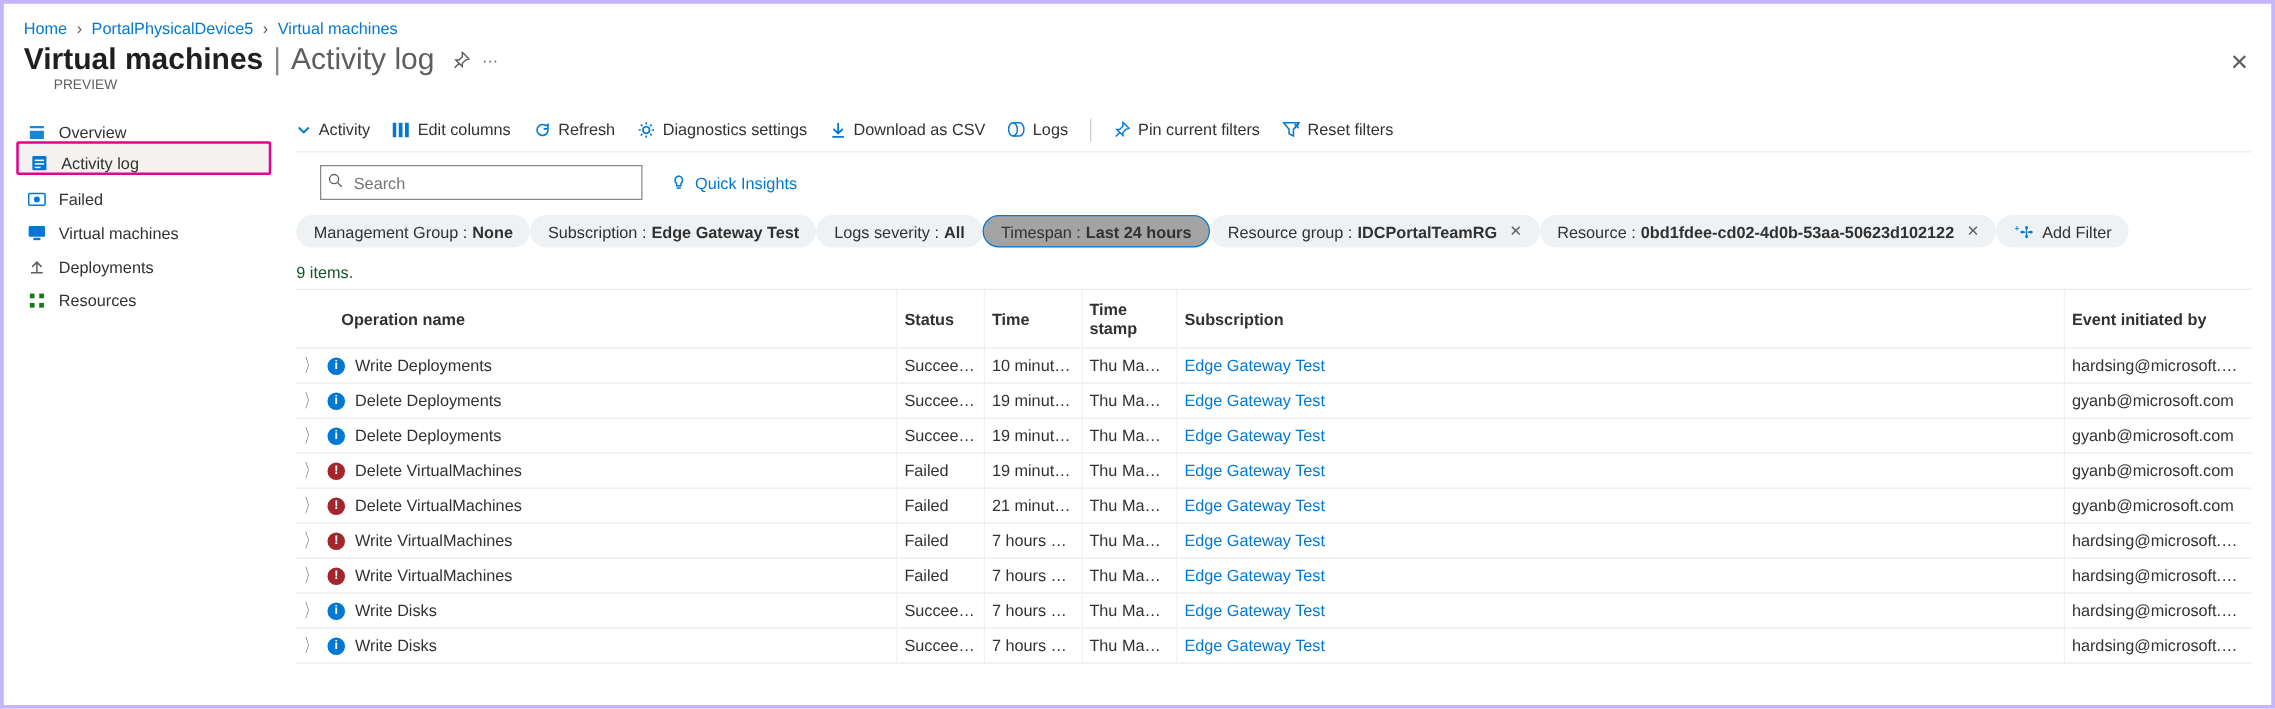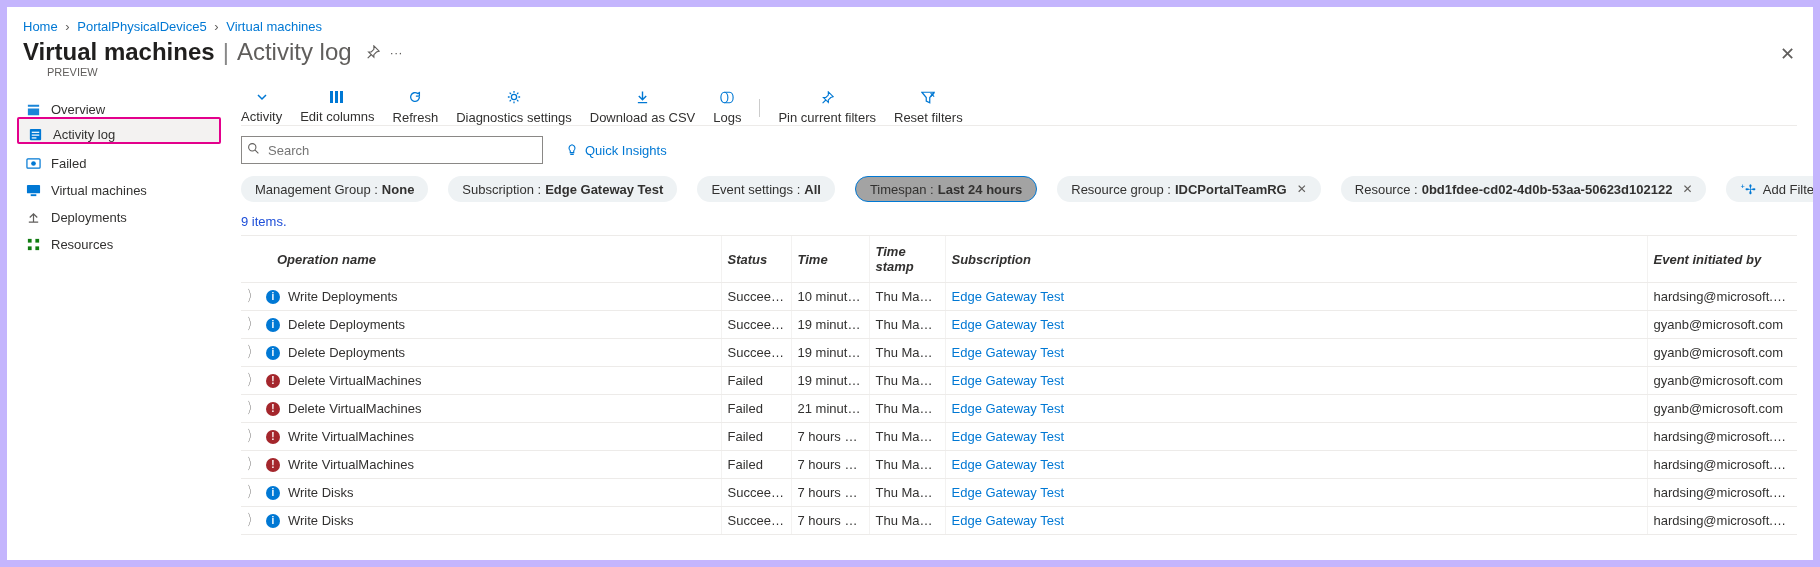--- a/index.html
+++ b/index.html
@@ -1,17 +1,17 @@
 <!DOCTYPE html>
 <html><head>
 <meta charset="utf-8">
 <style>
   * { box-sizing: border-box; }
   html, body { margin:0; padding:0; font-family: "Segoe UI", Arial, sans-serif; font-size:13px; color:#323130; background:#fff; }
-  .frame { width:1820px; height:567px; border:7px solid #c4b5fd; position:relative; overflow:hidden;}
+  .frame { width:1820px; height:567px; border:3px solid #c4b5fd; position:relative; overflow:hidden;}
   a { color:#0078d4; text-decoration:none; }
 
   
   .crumbs { padding:12px 18px 4px 16px; font-size:13px; }
   .crumbs .sep { color:#605e5c; padding:0 4px; }
   .crumbs span { color:#0078d4; }
 
   
   .title-row { display:flex; align-items:center; padding:0 16px; }
   .title-main { font-size:24px; font-weight:600; color:#201f1e; }
@@ -31,41 +31,41 @@
   .collapse { color:#605e5c; cursor:pointer; font-size:13px; }
   .nav-item { display:flex; align-items:flex-end; gap:10px; height:27px; padding:0 8px; cursor:pointer; border-radius:2px; margin-bottom:0;}
   .nav-item.sel { background:#f3f2f1; border:2px solid #e3008c; }
   .nav-ico { width:16px; height:16px; display:inline-flex; align-items:center; justify-content:center; font-size:14px;}
   .ic-overview{ color:#0078d4;} .ic-activity{ color:#0078d4;} .ic-images{color:#0078d4;} .ic-vm{color:#0078d4;} .ic-res{color:#107c10;} .ic-dep{color:#605e5c;}
   svg { display:block; }
 
   
   .main { flex:1; padding:0 16px; overflow:hidden;}
   .toolbar { display:flex; align-items:center; gap:18px; height:36px; border-bottom:1px solid #edebe9; }
-  .tool { display:flex; align-items:center; gap:6px; color:#323130; cursor:pointer; font-size:13px;flex-direction:column;}
+  .tool { display:flex; align-items:center; gap:6px; color:#323130; cursor:pointer; font-size:13px;}
   .tool .ic{ color:#0078d4; }
   .v-div{ width:1px; height:18px; background:#ccc;}
   .search-row { display:flex; align-items:center; gap:22px; padding:10px 0 12px;}
-  .main-search { position:relative; width:302px;}
+  .main-search { position:relative; width:258px;margin-left:19px;}
   .main-search input{ width:100%; height:28px; border:1px solid #8a8886; padding:0 6px 0 26px; font-size:13px;}
   .main-search .mag{ position:absolute; left:6px; top:6px; color:#605e5c;}
   .qi{ display:flex; align-items:flex-start; gap:6px; color:#0078d4; cursor:pointer;}
 
   
-  .pills{ display:flex; align-items:center; gap:20px; flex-wrap:nowrap; padding-bottom:10px;}
+  .pills{ display:flex; align-items:center; gap:0; flex-wrap:nowrap; padding-bottom:10px;}
   .pill{ display:inline-flex; align-items:center; gap:4px; background:#eef2f4; border-radius:14px; height:26px; padding:0 14px; font-size:13px; color:#323130; white-space:nowrap; }
   .pill b{ font-weight:600;}
   .pill.active{ background:#a3a3a3; border:1px solid #0078d4;}
   .pill .x{ margin-left:6px; font-size:12px; color:#605e5c; cursor:pointer;}
   .pill .plus{ color:#0078d4; margin-right:3px;}
-  .count { padding:2px 0 6px; font-size:13px; color:#1d4ed8;}
+  .count { padding:2px 0 6px; font-size:13px; color:#14532d;}
 
   
   .tbl{ width:100%; border-collapse:collapse; table-layout:fixed;}
-  .tbl thead th{ text-align:left; font-weight:600; font-size:13px; color:#323130; padding:8px 6px; border-top:1px solid #edebe9; border-bottom:1px solid #edebe9;font-style:italic;}
+  .tbl thead th{ text-align:left; font-weight:600; font-size:13px; color:#323130; padding:8px 6px; border-top:1px solid #edebe9; border-bottom:1px solid #edebe9;}
   .tbl tbody td{ padding:6px 6px; border-bottom:1px solid #edebe9; white-space:nowrap; overflow:hidden; text-overflow:ellipsis; font-size:13px;}
   .tbl th + th, .tbl td + td { border-left:1px solid #f3f2f1;}
   .op-cell{ display:flex; align-items:center; gap:8px;}
   .chev{ color:#605e5c; cursor:pointer; font-size:11px; display:inline-block; transform: scaleY(1.4);}
   .badge{ width:14px; height:14px; border-radius:50%; color:#fff; font-weight:700; font-size:10px; display:inline-flex; align-items:center; justify-content:center;}
   .badge.ok{ background:#0078d4;} .badge.err{ background:#a4262c;}
   .sub-link{ color:#0078d4; }
   .col-op{width:480px;} .col-status{width:70px;} .col-time{width:78px;} .col-ts{width:76px;} .col-sub{width:auto;} .col-who{width:150px;}
 </style>
 </head>
@@ -254,21 +254,21 @@
     <div class="pills">
       <span class="pill">
             <span>Management Group : </span>
             <b>None</b>
           </span>
       <span class="pill">
             <span>Subscription : </span>
             <b>Edge Gateway Test</b>
           </span>
       <span class="pill">
-            <span>Event settings : </span>
+            <span>Logs severity : </span>
             <b>All</b>
           </span>
       <span class="pill active">
             <span>Timespan : </span>
             <b>Last 24 hours</b>
           </span>
       <span class="pill">
             <span>Resource group : </span>
             <b>IDCPortalTeamRG</b>
             <span class="x">✕</span>

